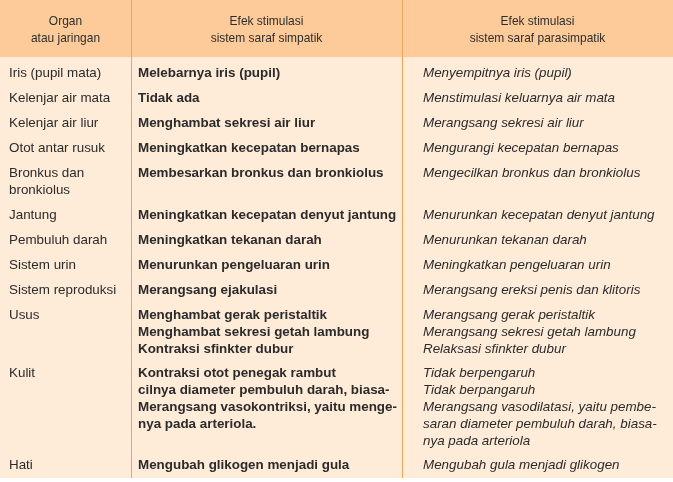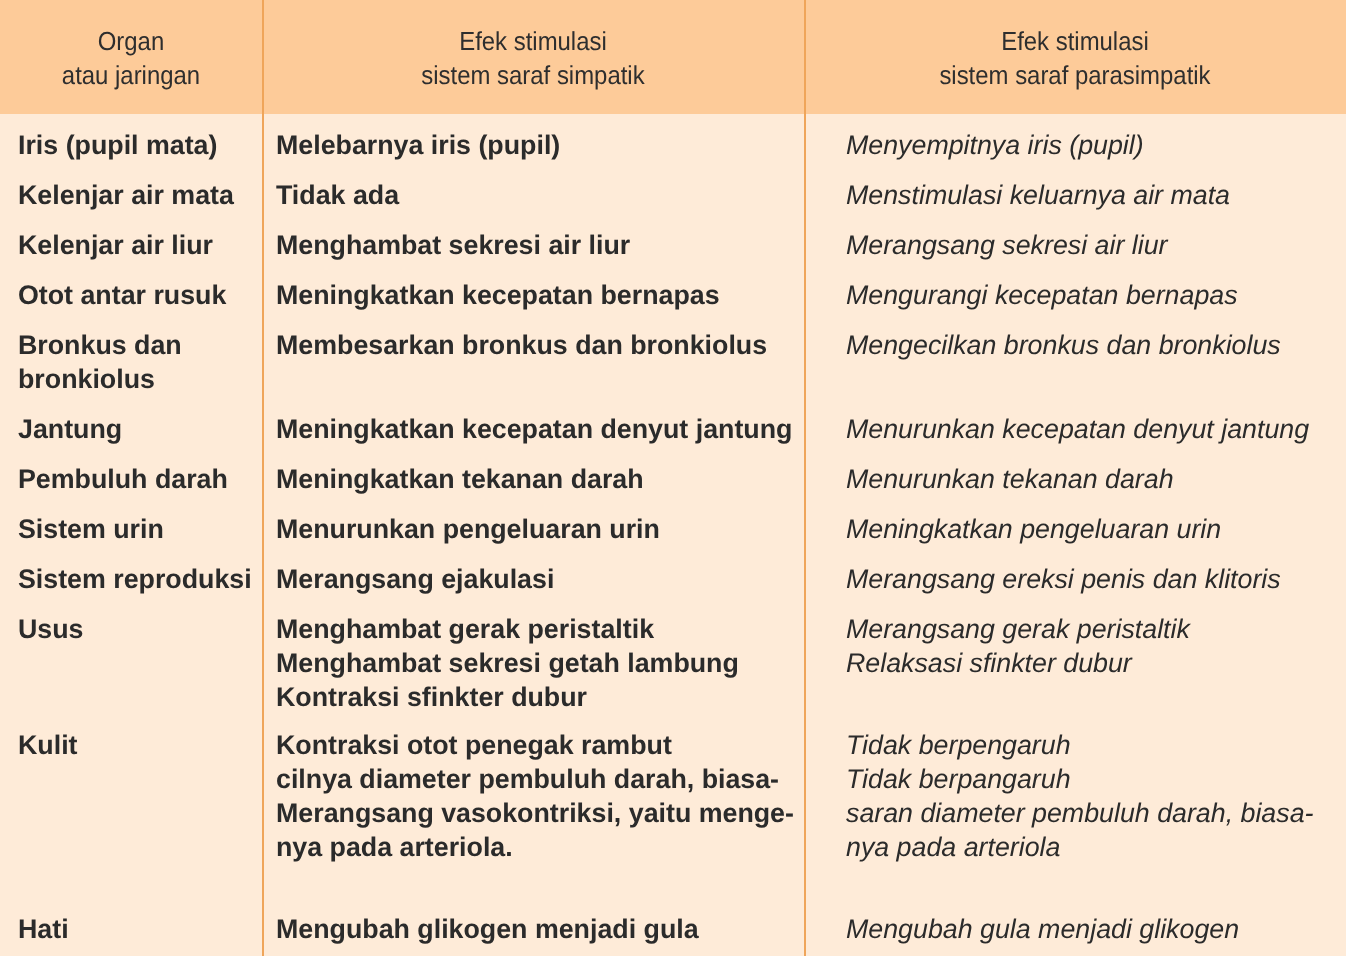--- a/index.html
+++ b/index.html
@@ -3,21 +3,21 @@
 <meta charset="utf-8">
 <style>
   html, body { margin:0; padding:0; background:#ffffff; }
   body { width:673px; height:482px; overflow:hidden; font-family:"Liberation Sans", sans-serif; color:#2b2b2b; }
   .table { position:absolute; left:0; top:0; width:673px; height:478px; background:#FEEBD8; }
   .header { position:absolute; left:0; top:0; width:673px; height:57px; background:#FDCB99; }
   .hcell { position:absolute; top:0; height:57px; display:flex; flex-direction:column; justify-content:center; align-items:center; font-size:13px; line-height:17px; color:#2e2e2e; font-family:"Liberation Sans", sans-serif; transform:scaleX(0.92); }
   .vline { position:absolute; top:0; width:1px; height:478px; background:#EFA55A; }
   .row { position:absolute; left:0; width:673px; font-size:13.4px; line-height:17px; }
   .cell { position:absolute; top:0; white-space:pre; }
-  .c0 { left:9px;font-weight:bold; }
+  .c0 { left:9px; }
   .c1 { left:138px;font-weight:bold; }
   .c2 { left:423px;font-style:italic; }
 </style>
 </head>
 <body>
 
 <div class="table">
   <div class="header">
     <div class="hcell" style="left:0;width:131px;">
       <span>Organ</span>
@@ -78,26 +78,26 @@
         <div class="cell c2"><div>Meningkatkan pengeluaran urin</div></div>
       </div>
       <div class="row" style="top: 281px;">
         <div class="cell c0"><div>Sistem reproduksi</div></div>
         <div class="cell c1"><div>Merangsang ejakulasi</div></div>
         <div class="cell c2"><div>Merangsang ereksi penis dan klitoris</div></div>
       </div>
       <div class="row" style="top: 306px;">
         <div class="cell c0"><div>Usus</div></div>
         <div class="cell c1"><div>Menghambat gerak peristaltik</div><div>Menghambat sekresi getah lambung</div><div>Kontraksi sfinkter dubur</div></div>
-        <div class="cell c2"><div>Merangsang gerak peristaltik</div><div>Relaksasi sfinkter dubur</div></div>
+        <div class="cell c2"><div>Merangsang gerak peristaltik</div><div>Merangsang sekresi getah lambung</div><div>Relaksasi sfinkter dubur</div></div>
       </div>
       <div class="row" style="top: 364px;">
         <div class="cell c0"><div>Kulit</div></div>
         <div class="cell c1"><div>Kontraksi otot penegak rambut</div><div>cilnya diameter pembuluh darah, biasa-</div><div>Merangsang vasokontriksi, yaitu menge-</div><div>nya pada arteriola.</div></div>
-        <div class="cell c2"><div>Tidak berpengaruh</div><div>Tidak berpangaruh</div><div>saran diameter pembuluh darah, biasa-</div><div>nya pada arteriola</div></div>
+        <div class="cell c2"><div>Tidak berpengaruh</div><div>Tidak berpangaruh</div><div>Merangsang vasodilatasi, yaitu pembe-</div><div>saran diameter pembuluh darah, biasa-</div><div>nya pada arteriola</div></div>
       </div>
       <div class="row" style="top: 456px;">
         <div class="cell c0"><div>Hati</div></div>
         <div class="cell c1"><div>Mengubah glikogen menjadi gula</div></div>
         <div class="cell c2"><div>Mengubah gula menjadi glikogen</div></div>
       </div>
     </div>
 </div>
 
 </body></html>

